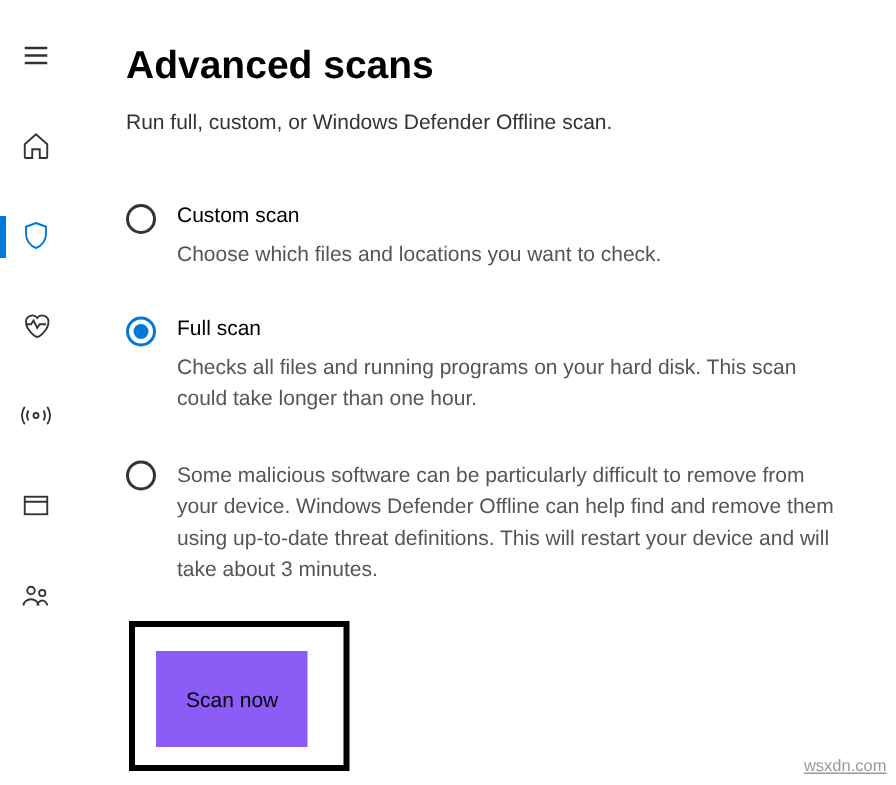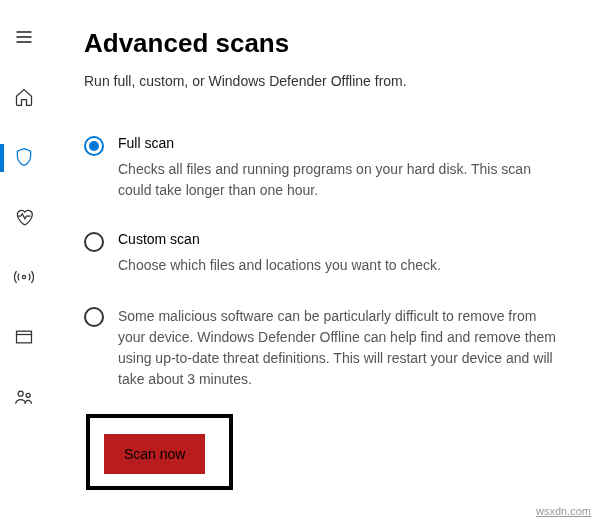--- a/index.html
+++ b/index.html
@@ -106,23 +106,23 @@
       line-height: 1.5;
     }
     .highlight-box {
       border: 4px solid #000;
       display: inline-block;
       padding: 16px 24px 12px 14px;
       margin-left: 2px;
       margin-top: -6px;
     }
     .scan-btn {
-      background: #b91c1c;
+      background: #8b5cf6;
       border: none;
-      padding: 12px 20px;
+      padding: 24px 20px;
       font-size: 14px;
       color: #000;
       cursor: pointer;
       font-family: inherit;
     }
     .watermark {
       position: absolute;
       right: 6px;
       bottom: 6px;
       font-size: 11px;
@@ -187,41 +187,41 @@
           <circle cx="8" cy="8" r="3"></circle>
           <circle cx="17" cy="10" r="2.5"></circle>
           <path d="M2 20c0-3 3-5 6-5s6 2 6 5M13 20c0-2 2-4 4-4s4 2 4 4"></path>
         </svg>
     </span>
   </div>
 </div>
 
 <div class="main">
   <h1 class="title">Advanced scans</h1>
-  <p class="subtitle">Run full, custom, or Windows Defender Offline from.</p>
+  <p class="subtitle">Run full, custom, or Windows Defender Offline scan.</p>
+
+  <div class="option">
+    <div class="radio"></div>
+    <div class="option-body">
+      <div class="option-label">Custom scan</div>
+      <div class="option-desc">Choose which files and locations you want to check.</div>
+    </div>
+  </div>
 
   <div class="option">
     <div class="radio selected"></div>
     <div class="option-body">
       <div class="option-label">Full scan</div>
       <div class="option-desc">Checks all files and running programs on your hard disk. This scan could take longer than one hour.</div>
     </div>
   </div>
 
   <div class="option">
     <div class="radio"></div>
     <div class="option-body">
-      <div class="option-label">Custom scan</div>
-      <div class="option-desc">Choose which files and locations you want to check.</div>
-    </div>
-  </div>
-
-  <div class="option">
-    <div class="radio"></div>
-    <div class="option-body">
       <div class="option-desc">Some malicious software can be particularly difficult to remove from your device. Windows Defender Offline can help find and remove them using up-to-date threat definitions. This will restart your device and will take about 3 minutes.</div>
     </div>
   </div>
 
   <div class="highlight-box">
     <button class="scan-btn">Scan now</button>
   </div>
 </div>
 
 <div class="watermark">wsxdn.com</div>

